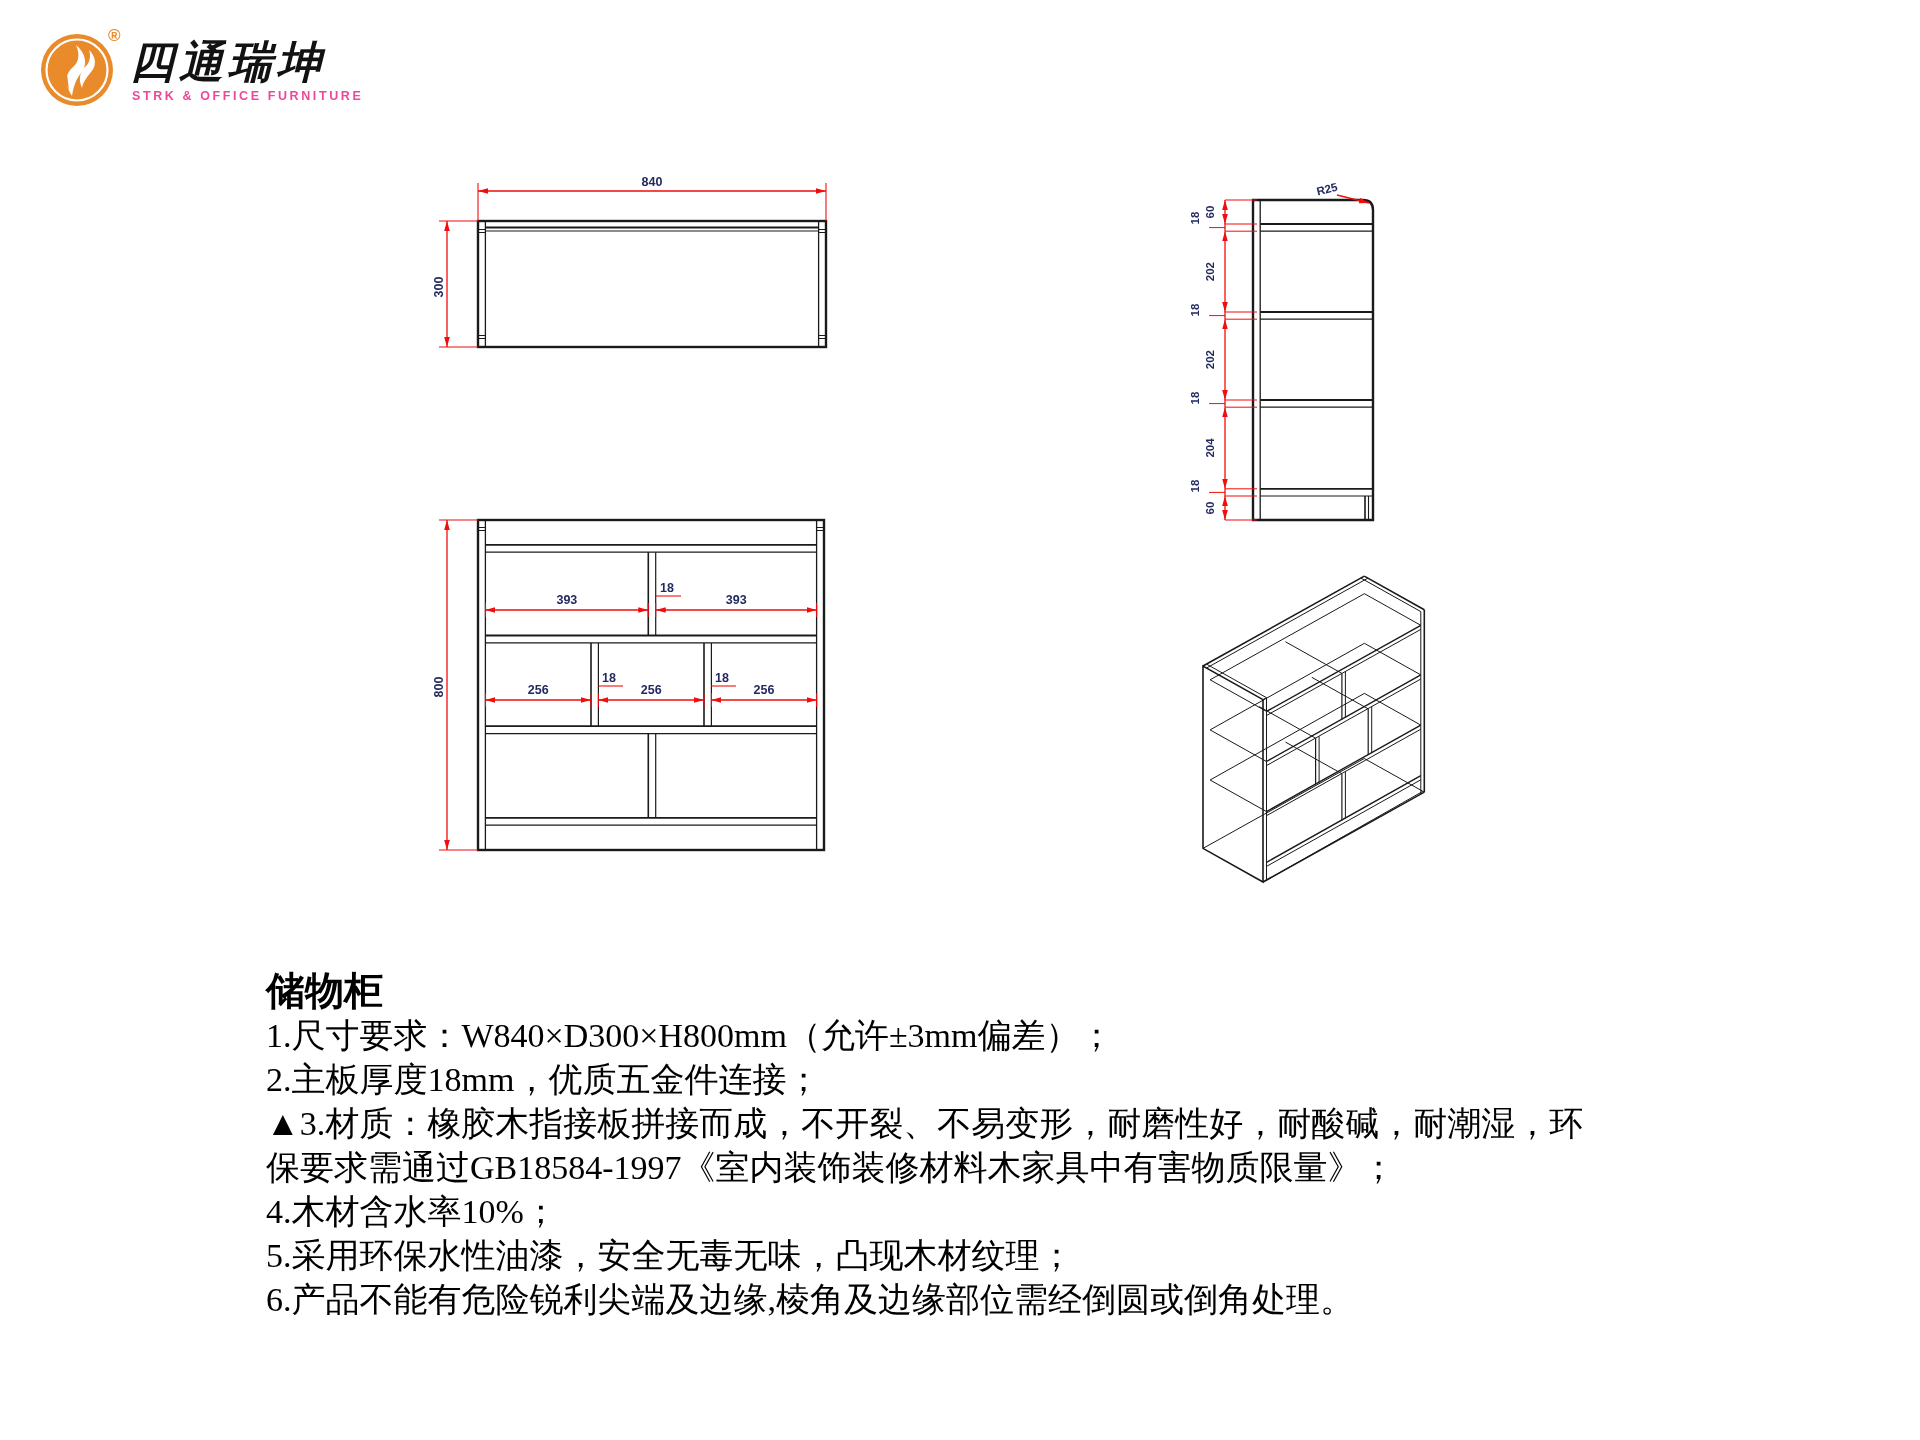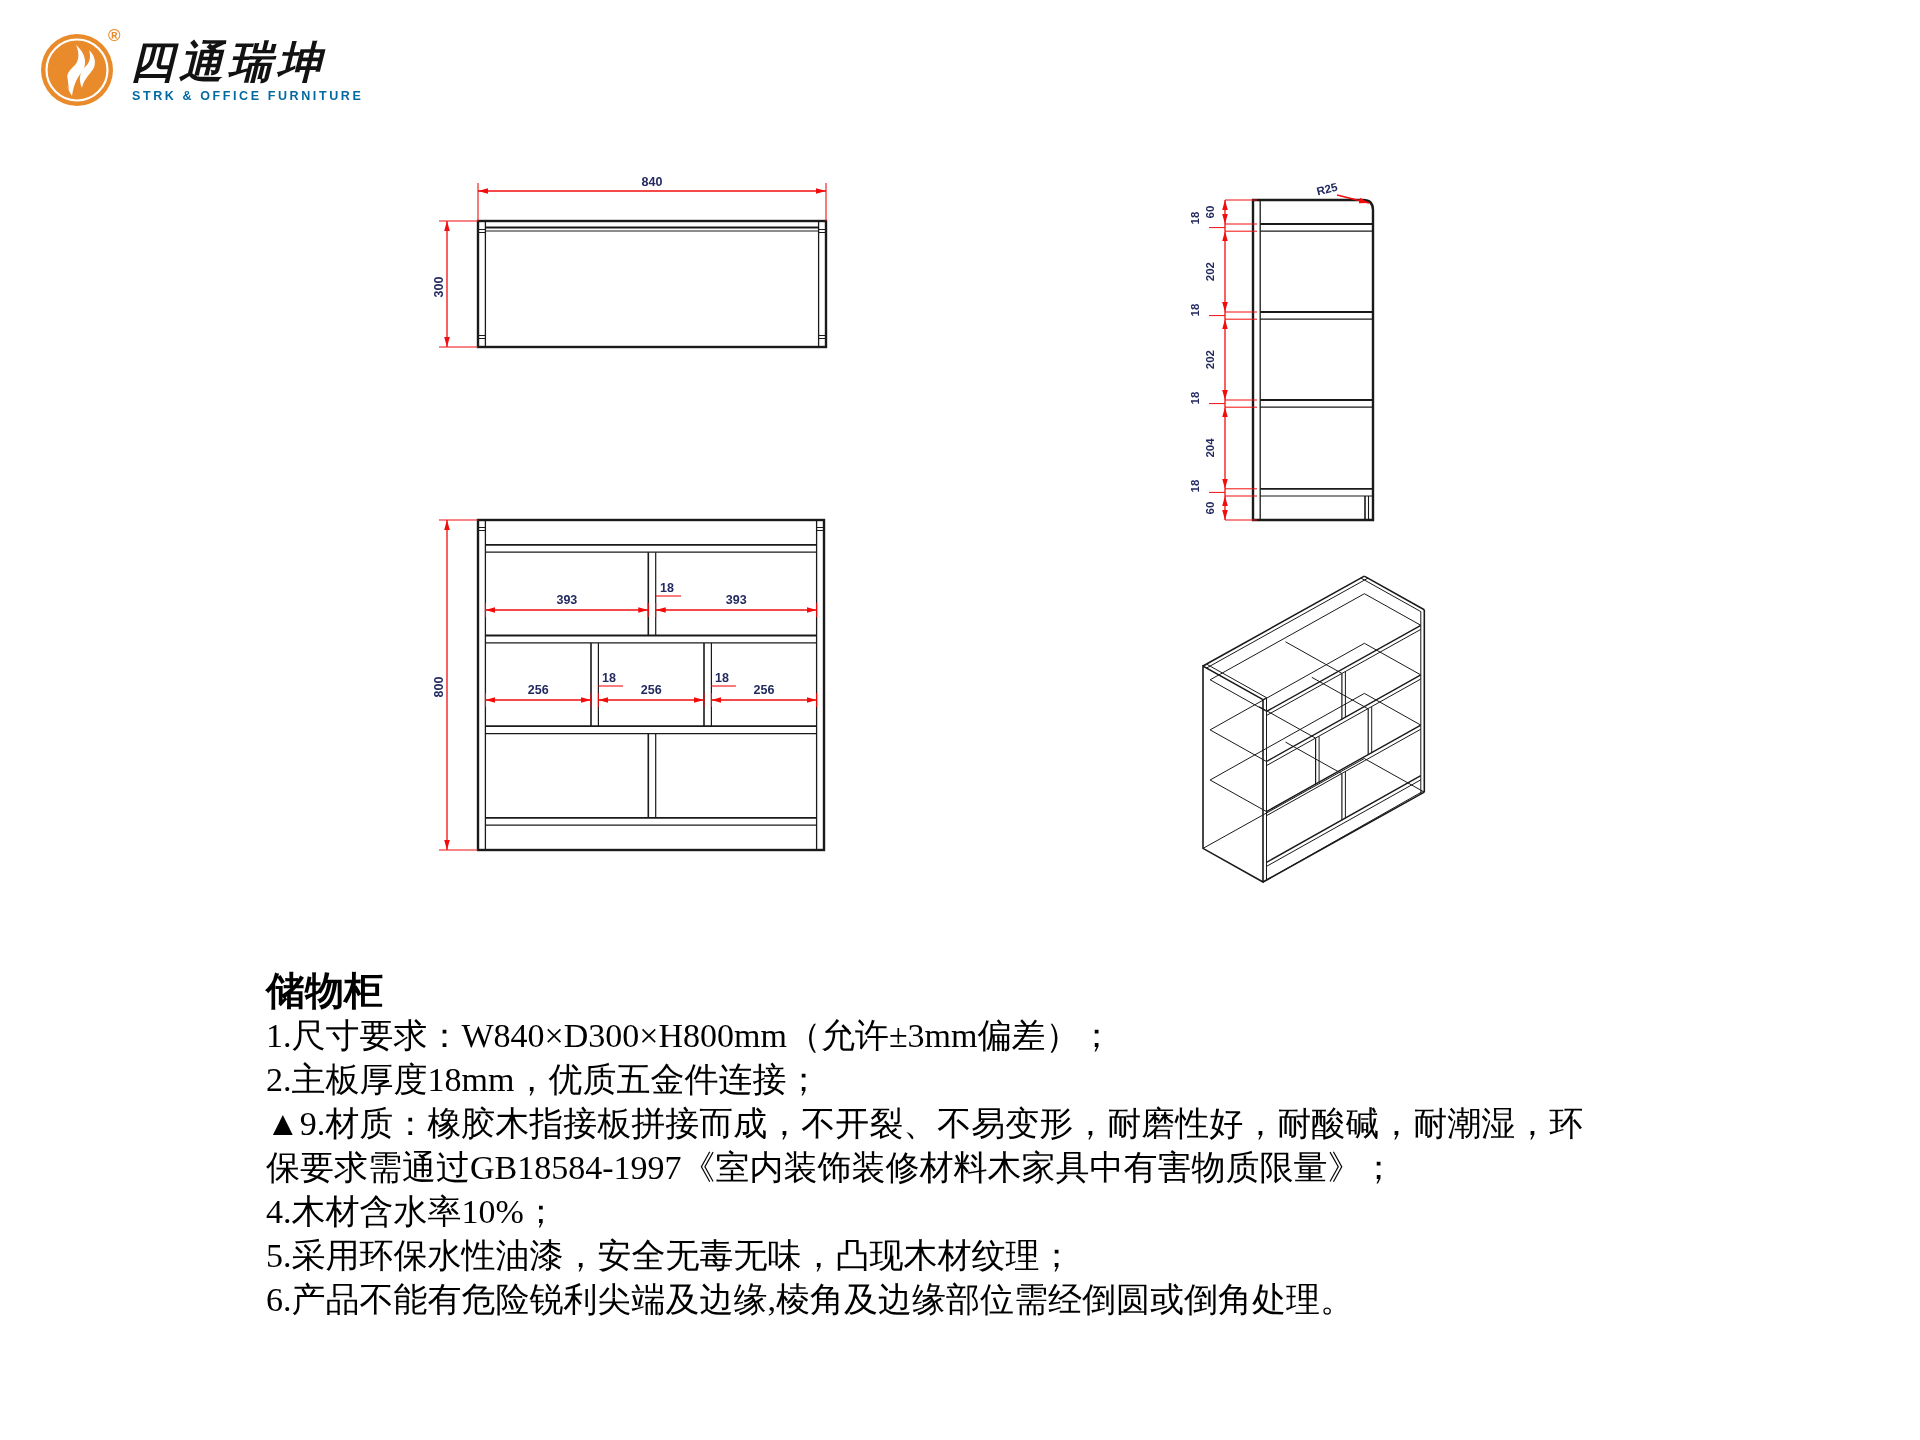--- a/index.html
+++ b/index.html
@@ -1,21 +1,21 @@
 <!DOCTYPE html>
 <html><head>
 <meta charset="utf-8">
 <style>
   html,body{margin:0;padding:0;background:#ffffff;}
   body{width:1920px;height:1440px;position:relative;font-family:"Liberation Sans",sans-serif;overflow:hidden;}
   .abs{position:absolute;}
   
   .logo-wrap{left:22px;top:10px;width:420px;height:100px;}
   .logo-text-cn{position:absolute;left:108px;top:30px;font-size:44px;font-weight:bold;color:#121212;letter-spacing:5px;line-height:1;font-style:italic;}
-  .logo-text-en{position:absolute;left:110px;top:79px;font-size:12.5px;font-weight:bold;color:#0369a1;letter-spacing:2.6px;}
+  .logo-text-en{position:absolute;left:110px;top:79px;font-size:12.5px;font-weight:bold;color:#ec4899;letter-spacing:2.6px;}
   
   text.dim{fill:#232a60;font-size:12.5px;font-weight:bold;font-family:"Liberation Sans",sans-serif;}
   text.dims{fill:#232a60;font-size:11.5px;font-weight:bold;font-family:"Liberation Sans",sans-serif;}
   .blk{stroke:#1a1a1a;fill:none;}
   .red{stroke:#f20d0d;fill:none;}
   
   .specs{left:266px;top:968px;width:1520px;color:#000;}
   .specs-title{font-size:39px;font-weight:bold;line-height:46px;font-family:"Liberation Serif",serif;}
   .spec-line{font-size:34px;line-height:44px;white-space:nowrap;font-family:"Liberation Serif",serif;}
 </style>
@@ -248,18 +248,18 @@
 
   <line class="blk" x1="156.9" y1="270.2" x2="156.9" y2="223.7" stroke-width="1.2"></line>
   <line class="blk" x1="160.4" y1="268.3" x2="160.4" y2="221.8" stroke-width="1"></line>
   <line class="blk" x1="156.9" y1="223.7" x2="100.5" y2="192.1" stroke-width="1"></line>
 </svg>
 
 <div class="abs specs">
   <div class="specs-title">储物柜</div>
   <div class="spec-line">1.尺寸要求：W840×D300×H800mm（允许±3mm偏差）；</div>
   <div class="spec-line">2.主板厚度18mm，优质五金件连接；</div>
-  <div class="spec-line">▲9.材质：橡胶木指接板拼接而成，不开裂、不易变形，耐磨性好，耐酸碱，耐潮湿，环</div>
+  <div class="spec-line">▲3.材质：橡胶木指接板拼接而成，不开裂、不易变形，耐磨性好，耐酸碱，耐潮湿，环</div>
   <div class="spec-line">保要求需通过GB18584-1997《室内装饰装修材料木家具中有害物质限量》；</div>
   <div class="spec-line">4.木材含水率10%；</div>
   <div class="spec-line">5.采用环保水性油漆，安全无毒无味，凸现木材纹理；</div>
   <div class="spec-line">6.产品不能有危险锐利尖端及边缘,棱角及边缘部位需经倒圆或倒角处理。</div>
 </div>
 
 </body></html>

